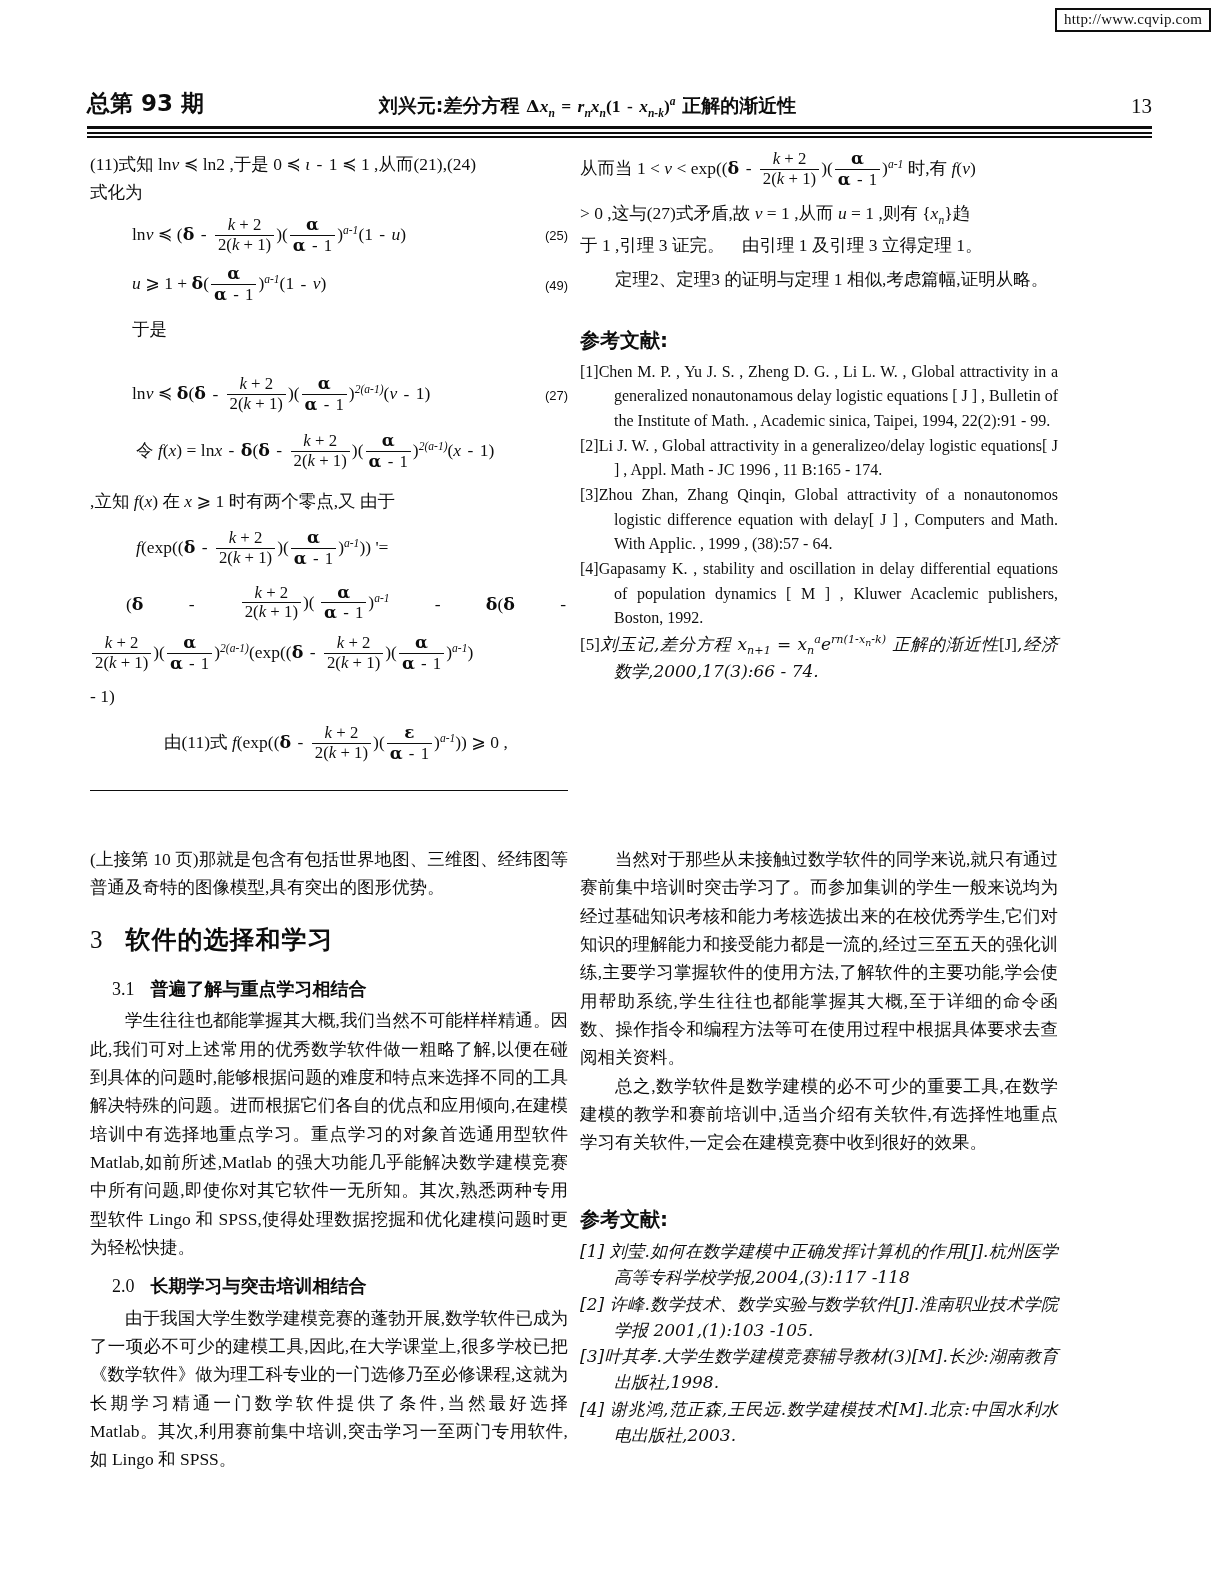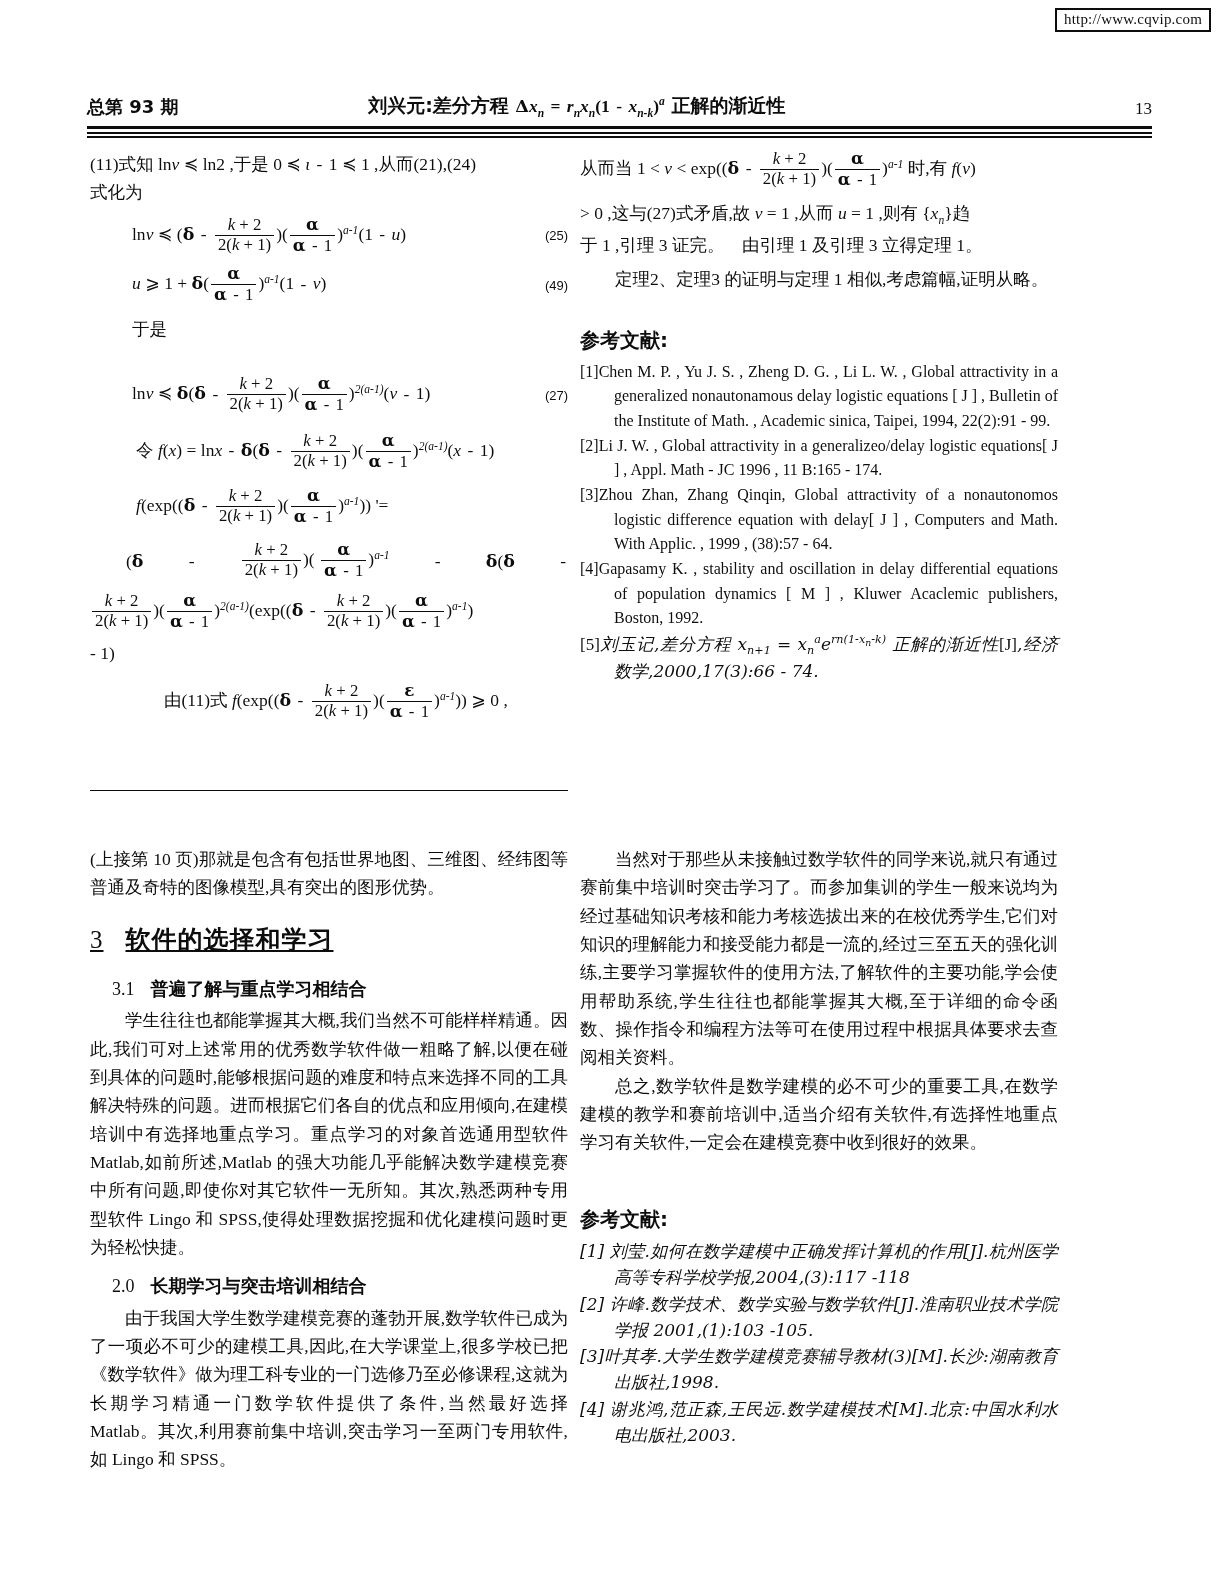--- a/index.html
+++ b/index.html
@@ -46,34 +46,34 @@
     width: 1065px;
     height: 34px;
     display: flex;
     align-items: flex-end;
     justify-content: space-between;
     font-size: 19px;
   }
   .runhead-left {
     font-family: "DejaVu Sans", sans-serif;
     font-weight: bold;
-    font-size: 18px;
+    font-size: 23px;
     white-space: nowrap;
   }
   .runhead-center {
     font-family: "DejaVu Sans", sans-serif;
     font-weight: bold;
     font-size: 19px;
     white-space: nowrap;
     flex: 0 0 auto;
     margin-right: 160px;
   }
   .runhead-right {
     font-family: "Liberation Serif", serif;
-    font-size: 17px;
+    font-size: 21px;
   }
   .rule-double {
     position: absolute;
     left: 75px;
     width: 1065px;
     border-top: 3px solid #111;
     border-bottom: 2px solid #111;
     height: 3px;
   }
   .rule-thin {
@@ -137,21 +137,20 @@
   .eq-spread { display: flex; justify-content: space-between; align-items: center; }
 
   
   .sec-h1 {
     font-family: "DejaVu Sans", sans-serif;
     font-weight: bold;
     font-size: 25px;
     margin: 18px 0 14px 0;
     text-indent: 0;
     letter-spacing: 1px;
-    text-decoration: underline;
   }
   .sec-h1 .num { margin-right: 22px; font-family: "Liberation Serif", serif; font-weight: normal; }
   .sec-h2 {
     font-family: "DejaVu Sans", sans-serif;
     font-weight: bold;
     font-size: 18px;
     margin: 10px 0 2px 0;
     text-indent: 0;
     padding-left: 22px;
   }
@@ -238,20 +237,23 @@
         <span class="frac"><span class="num"><span class="mi">k</span> + 2</span><span class="den">2(<span class="mi">k</span> + 1)</span></span>)(<span class="frac"><span class="num"><span class="mgreek">α</span></span><span class="den"><span class="mgreek">α</span> <span class="op">-</span> 1</span></span>)<span class="sup">2(a-1)</span>(<span class="mi">v</span> <span class="op">-</span> 1)
       </div>
       <div class="eqnum">(27)</div>
     </div>
 
     <div class="eqblock eq-center math" style="margin-top:16px;">
       令 <span class="mi">f</span>(<span class="mi">x</span>) = ln<span class="mi">x</span> <span class="op">-</span> <span class="mgreek">δ</span>(<span class="mgreek">δ</span> <span class="op">-</span>
       <span class="frac"><span class="num"><span class="mi">k</span> + 2</span><span class="den">2(<span class="mi">k</span> + 1)</span></span>)(<span class="frac"><span class="num"><span class="mgreek">α</span></span><span class="den"><span class="mgreek">α</span> <span class="op">-</span> 1</span></span>)<span class="sup">2(a-1)</span>(<span class="mi">x</span> <span class="op">-</span> 1)
     </div>
 
+    <p class="noind math" style="margin-top:14px;">
+      ,立知 <span class="mi">f</span>(<span class="mi">x</span>) 在 <span class="mi">x</span> ⩾ 1 时有两个零点,又 由于
+    </p>
 
     <div class="eqblock eq-center math" style="margin-top:14px;">
       <span class="mi">f</span>(exp((<span class="mgreek">δ</span> <span class="op">-</span>
       <span class="frac"><span class="num"><span class="mi">k</span> + 2</span><span class="den">2(<span class="mi">k</span> + 1)</span></span>)(<span class="frac"><span class="num"><span class="mgreek">α</span></span><span class="den"><span class="mgreek">α</span> <span class="op">-</span> 1</span></span>)<span class="sup">a-1</span>))&nbsp;'=
     </div>
 
     <div class="eqblock eq-spread math" style="margin-top:14px;padding-left:36px;">
       <span>(<span class="mgreek">δ</span></span>
       <span><span class="op">-</span></span>
       <span><span class="frac"><span class="num"><span class="mi">k</span> + 2</span><span class="den">2(<span class="mi">k</span> + 1)</span></span>)(&nbsp;<span class="frac"><span class="num"><span class="mgreek">α</span></span><span class="den"><span class="mgreek">α</span> <span class="op">-</span> 1</span></span>)<span class="sup">a-1</span></span>

